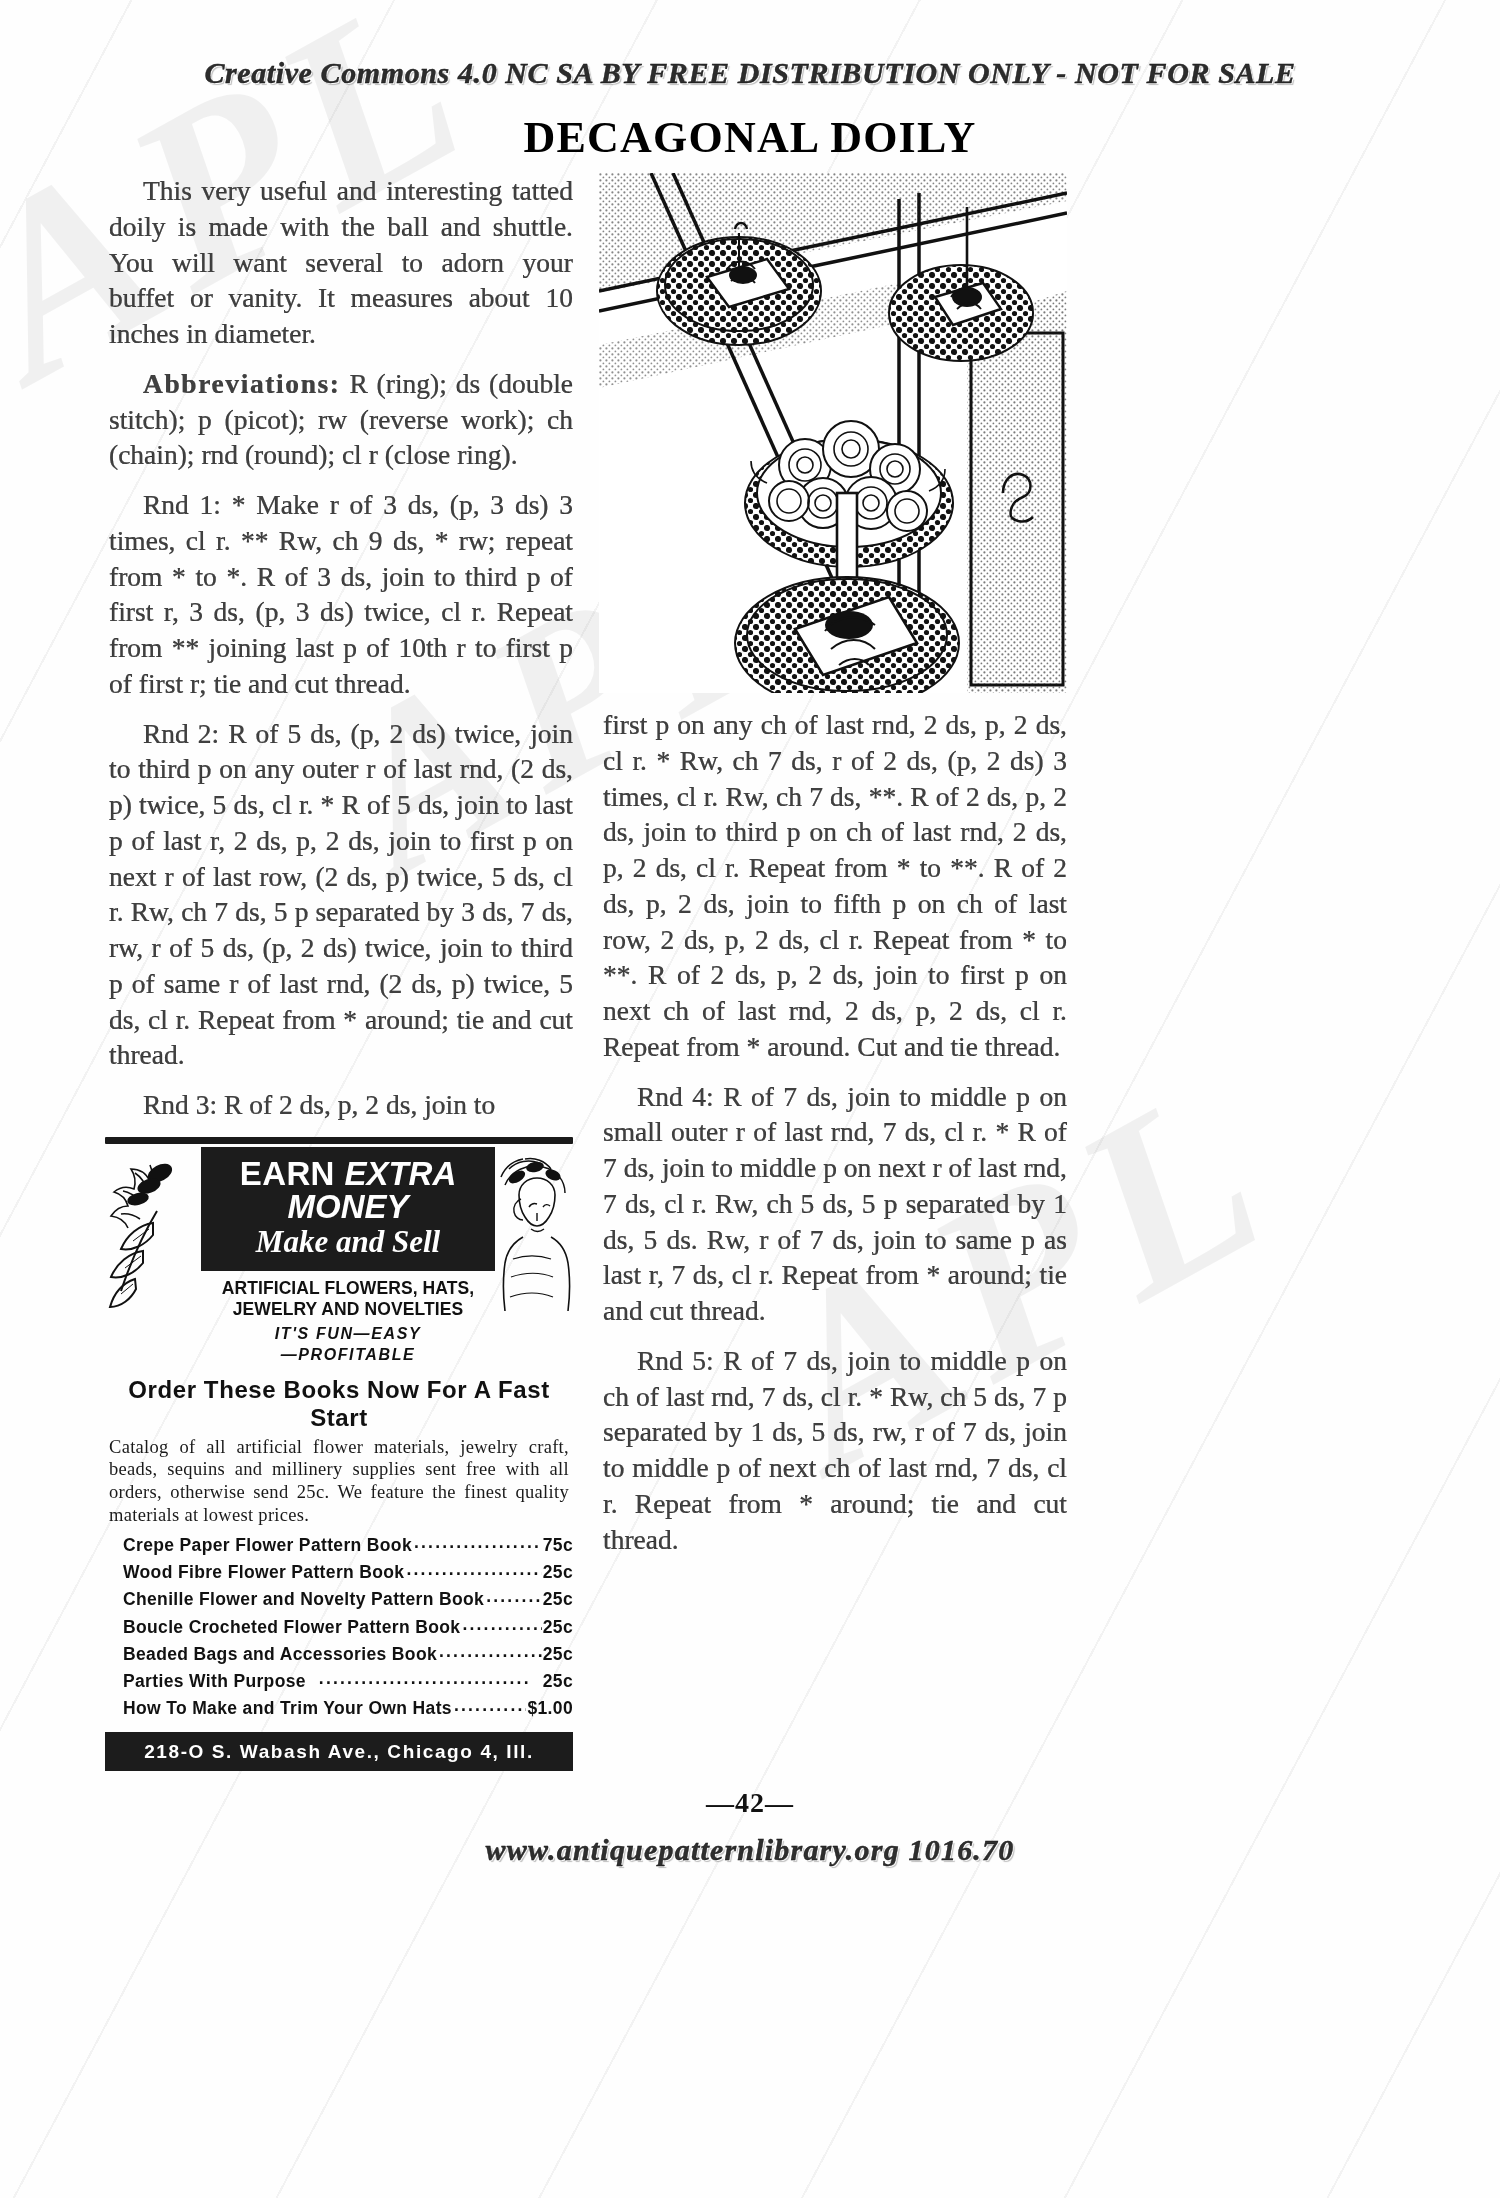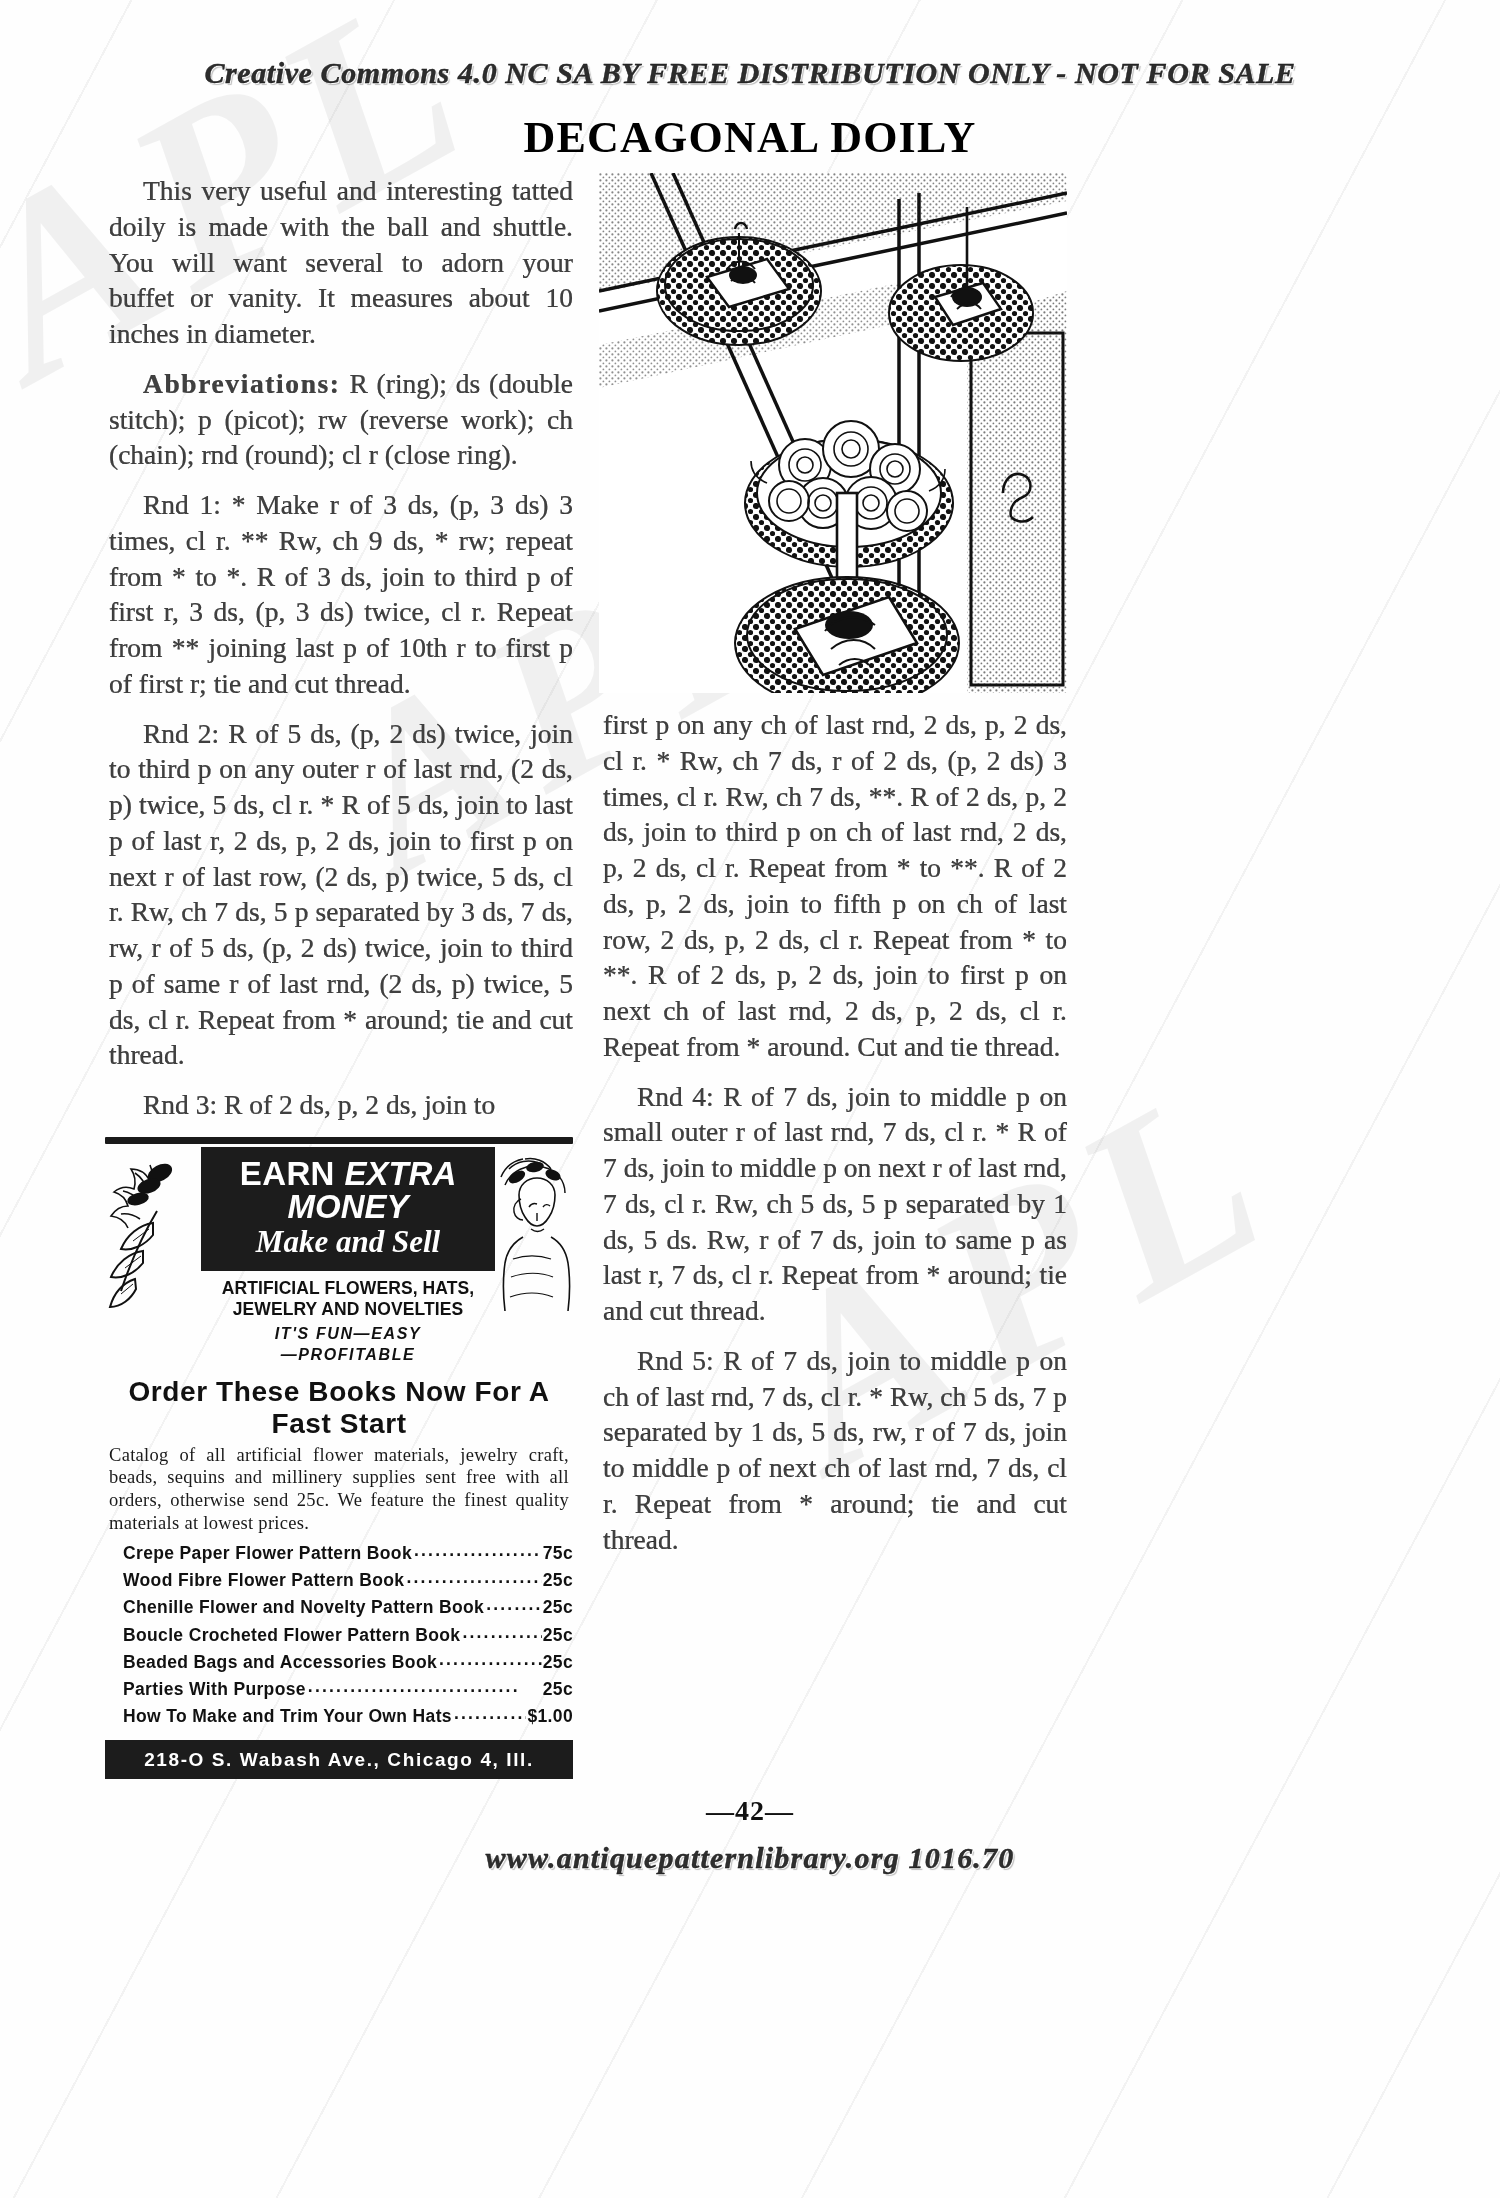--- a/index.html
+++ b/index.html
@@ -200,21 +200,21 @@
     font-style: italic;
     font-size: 16px;
     letter-spacing: 1.6px;
     color: #111;
     margin-top: 5px;
   }
   .ad-sub3 { margin-top: 3px; }
   .ad-order {
     font-family: "Liberation Sans", sans-serif;
     font-weight: bold;
-    font-size: 28px;
+    font-size: 24px;
     letter-spacing: 0.6px;
     text-align: center;
     color: #111;
     margin-top: 12px;
   }
   .ad-catalog {
     font-family: "Liberation Serif", serif;
     font-size: 18.5px;
     line-height: 1.22;
     text-align: justify;
@@ -230,20 +230,21 @@
     font-weight: bold;
     font-size: 17.5px;
     letter-spacing: 0.35px;
     color: #111;
   }
   .ad-list-row {
     display: flex;
     align-items: flex-end;
     line-height: 1.38;
     white-space: nowrap;
+    text-align: center;
   }
   .ad-list-row .nm { flex: none; }
   .ad-list-row .dots {
     flex: 1;
     overflow: hidden;
     letter-spacing: 2.2px;
     margin: 0 1px 3px 2px;
   }
   .ad-list-row .pr { flex: none; }
   .ad-footer {

